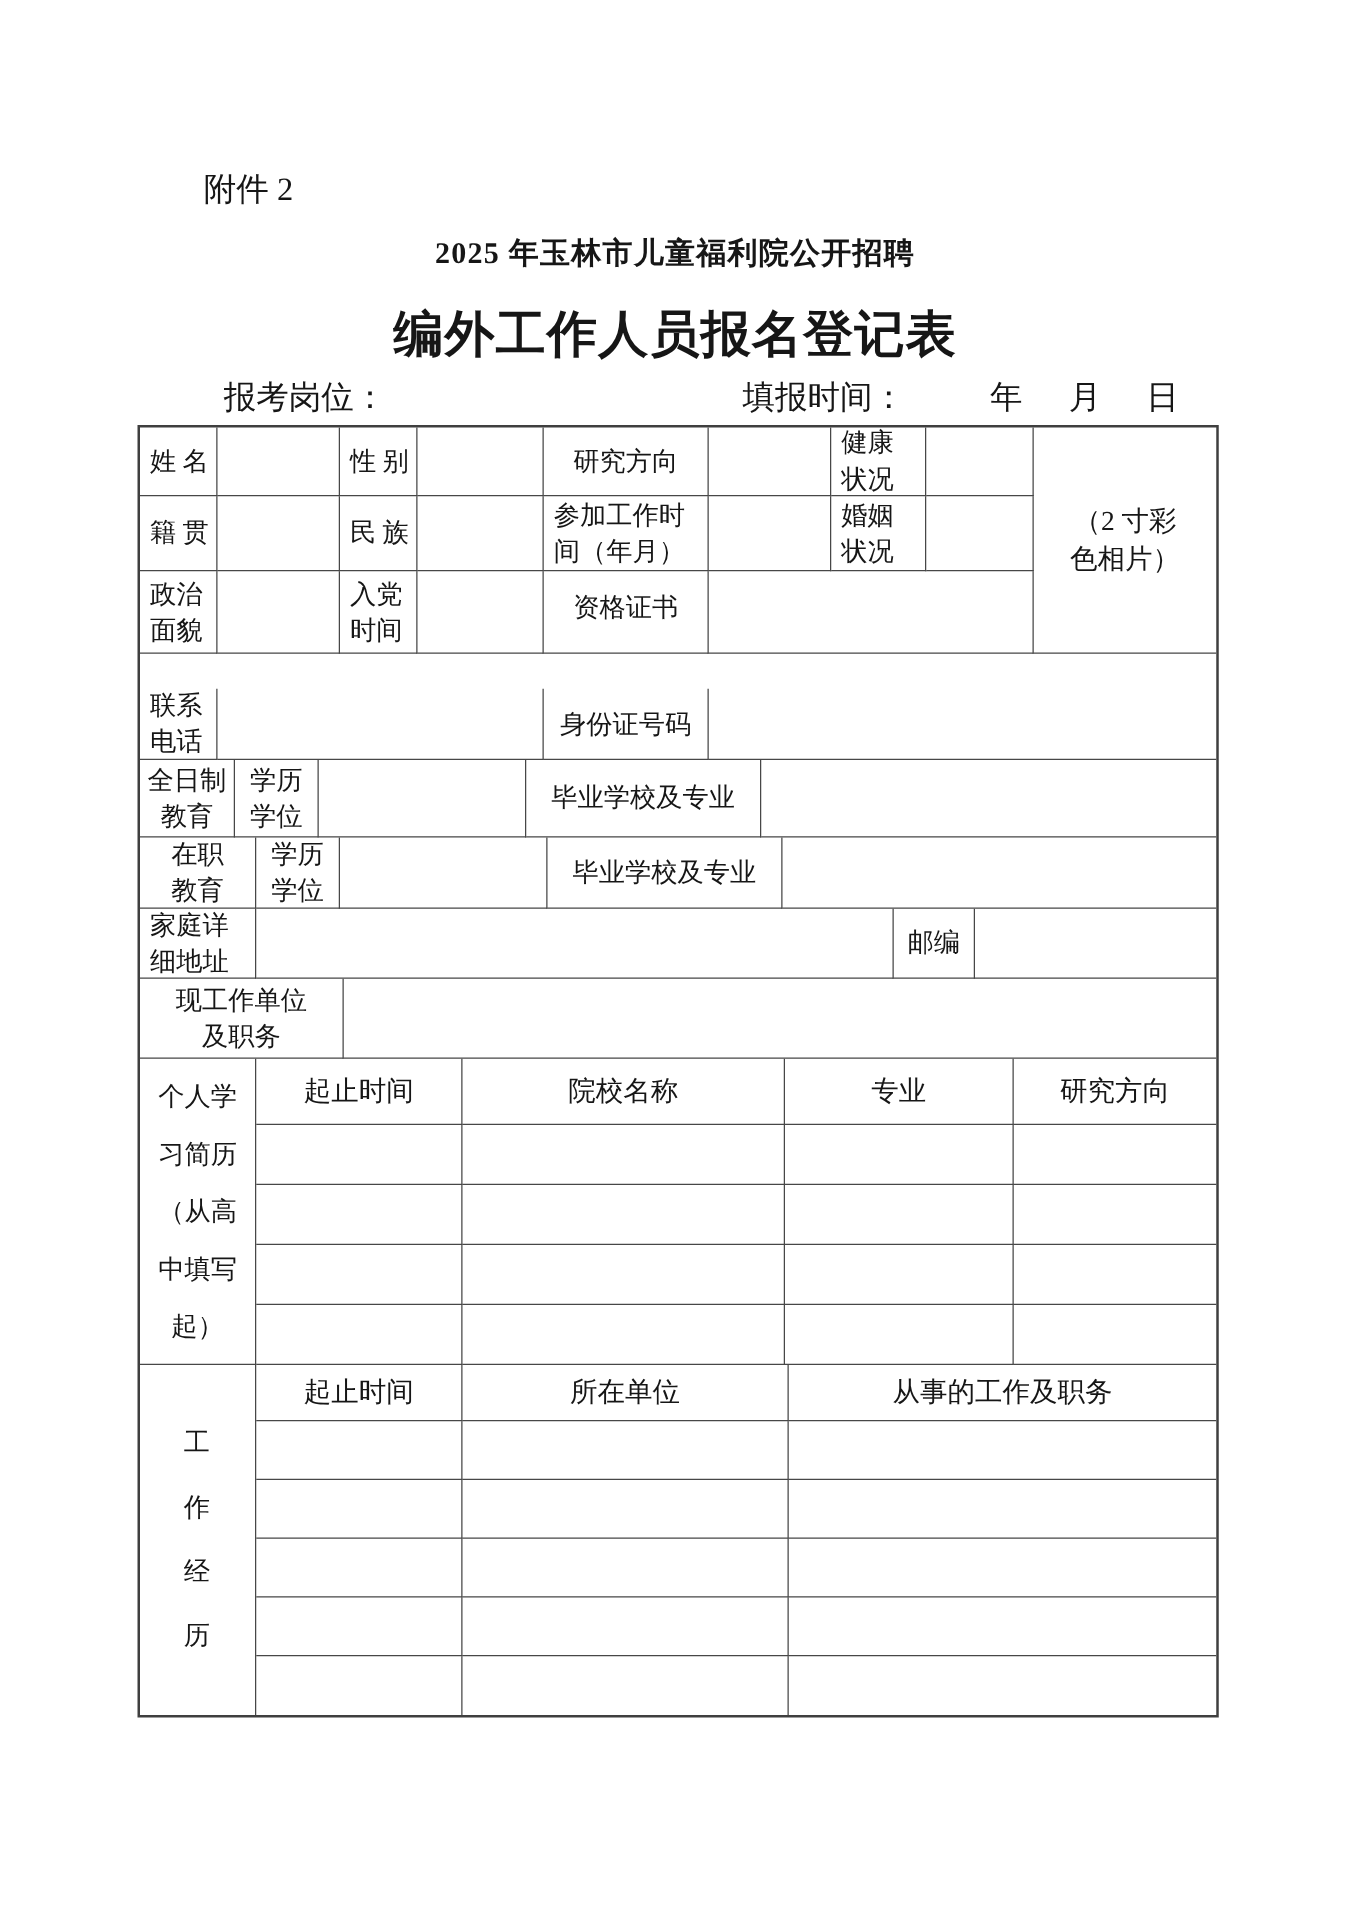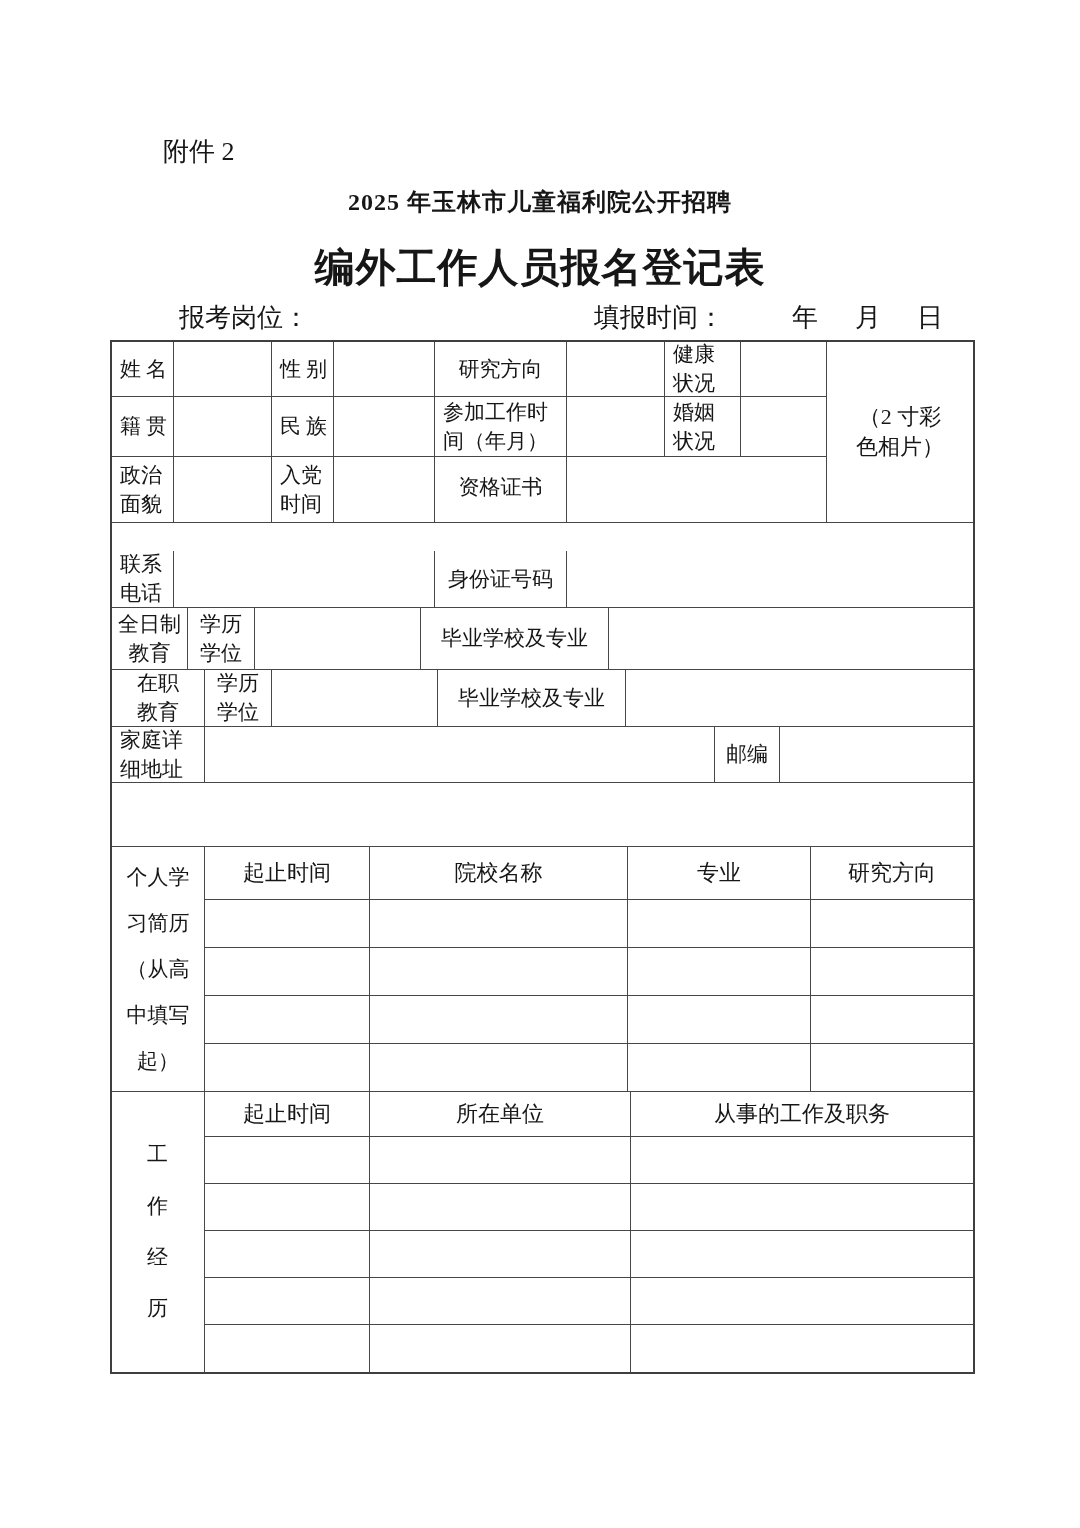--- a/index.html
+++ b/index.html
@@ -125,20 +125,22 @@
 
     <div class="row" style="height:56px;">
       <div class="c lft" style="width:93px;">家庭详
 细地址</div>
       <div class="c" style="width:510px;"></div>
       <div class="c" style="width:65px;">邮编</div>
       <div class="c grow noR"></div>
     </div>
 
     <div class="row" style="height:64px;">
+      <div class="c" style="width:163px;">现工作单位
+及职务</div>
       <div class="c grow noR"></div>
     </div>
 
     <div class="row" style="height:245px;">
       <div class="c seclab">
         <span class="vlab-study">个人学
 习简历
 （从高
 中填写
 起）</span>

